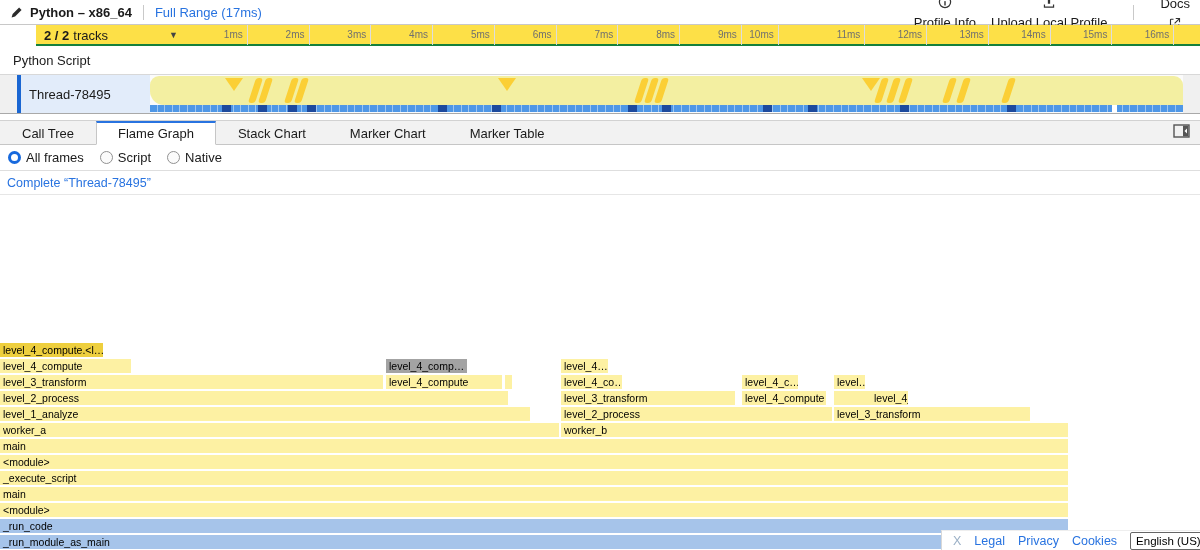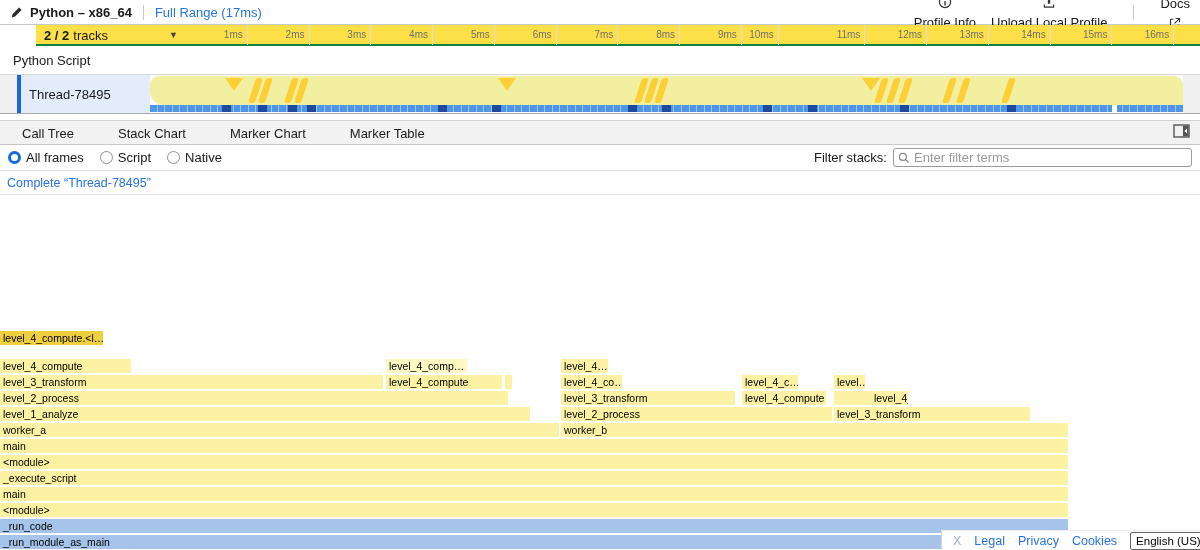--- a/index.html
+++ b/index.html
@@ -209,20 +209,21 @@
         <div class="strip-dark" style="left: 750px;"></div>
         <div class="strip-dark" style="left: 857px;"></div>
         <div class="strip-gap" style="left: 962px;"></div>
       </div>
   </div>
 </div>
 
 <div id="tab-bar">
   <div id="tabs" style="display: flex;">
       <div class="tab">Call Tree</div>
+      <div class="tab active">Flame Graph</div>
       <div class="tab">Stack Chart</div>
       <div class="tab">Marker Chart</div>
       <div class="tab">Marker Table</div>
     </div>
   <span id="sidebar-toggle">
     <svg width="17" height="14" viewBox="0 0 17 14">
         <rect x="1" y="1" width="15" height="12" fill="none" stroke="#555" stroke-width="1.4"></rect>
         <rect x="10" y="1.7" width="5.3" height="10.6" fill="#555"></rect>
         <path d="M14 4.5L11.5 7L14 9.5z" fill="#fff"></path>
       </svg>
@@ -237,42 +238,30 @@
       </span>
       <span class="radio-item">
         <span class="radio off"></span>
         <span>Script</span>
       </span>
       <span class="radio-item">
         <span class="radio off"></span>
         <span>Native</span>
       </span>
     </div>
-  <div id="filter-area">
-    <span id="filter-label">Filter stacks:</span>
-    <div id="filter-box">
-      <span class="icon">
-        <svg width="12" height="12" viewBox="0 0 14 14">
-            <circle cx="5.7" cy="5.7" r="4" fill="none" stroke="#8b8b8b" stroke-width="1.5"></circle>
-            <line x1="8.8" y1="8.8" x2="12.4" y2="12.4" stroke="#8b8b8b" stroke-width="1.5"></line>
-          </svg>
-      </span>
-      <input id="filter-input" placeholder="Enter filter terms" style="">
-    </div>
-  </div>
 </div>
 
 <div id="breadcrumb-row">
   <span id="breadcrumb">Complete “Thread-78495”</span>
 </div>
 
 <div id="flame">
-    <div class="blk" style="left: 0px; width: 103px; top: 136px; height: 14px; background: rgb(238, 207, 62);">level_4_compute.&lt;l…</div>
+    <div class="blk" style="left: 0px; width: 103px; top: 148px; height: 14px; background: rgb(238, 207, 62);">level_4_compute.&lt;l…</div>
     <div class="blk" style="left: 0px; width: 131px; top: 164px; height: 14px; background: rgb(253, 241, 163);">level_4_compute</div>
-    <div class="blk" style="left: 386px; width: 81px; top: 164px; height: 14px; background: #fef9c3;">level_4_comp…</div>
+    <div class="blk" style="left: 386px; width: 81px; top: 164px; height: 14px; background: #a3a3a3;">level_4_comp…</div>
     <div class="blk" style="left: 561px; width: 47px; top: 164px; height: 14px; background: rgb(253, 241, 163);">level_4…</div>
     <div class="blk" style="left: 0px; width: 383px; top: 180px; height: 14px; background: rgb(253, 241, 163);">level_3_transform</div>
     <div class="blk" style="left: 386px; width: 116px; top: 180px; height: 14px; background: rgb(253, 241, 163);">level_4_compute</div>
     <div class="blk" style="left: 505px; width: 7px; top: 180px; height: 14px; background: rgb(253, 241, 163);"></div>
     <div class="blk" style="left: 561px; width: 61px; top: 180px; height: 14px; background: rgb(253, 241, 163);">level_4_co…</div>
     <div class="blk" style="left: 742px; width: 56px; top: 180px; height: 14px; background: rgb(253, 241, 163);">level_4_c…</div>
     <div class="blk" style="left: 834px; width: 31px; top: 180px; height: 14px; background: rgb(253, 241, 163);">level…</div>
     <div class="blk" style="left: 0px; width: 508px; top: 196px; height: 14px; background: rgb(253, 241, 163);">level_2_process</div>
     <div class="blk" style="left: 561px; width: 174px; top: 196px; height: 14px; background: rgb(253, 241, 163);">level_3_transform</div>
     <div class="blk" style="left: 742px; width: 84px; top: 196px; height: 14px; background: rgb(253, 241, 163);">level_4_compute</div>

